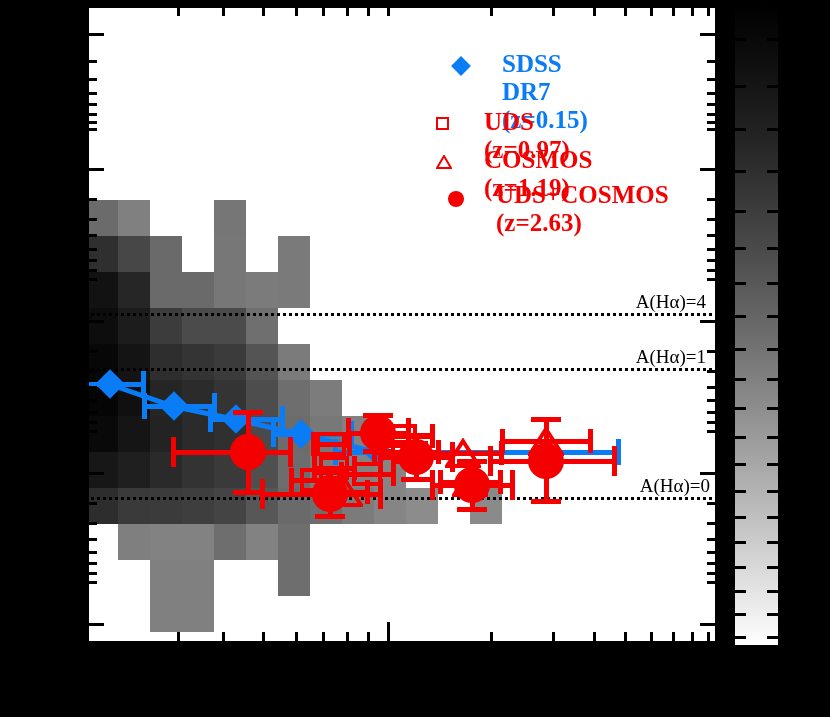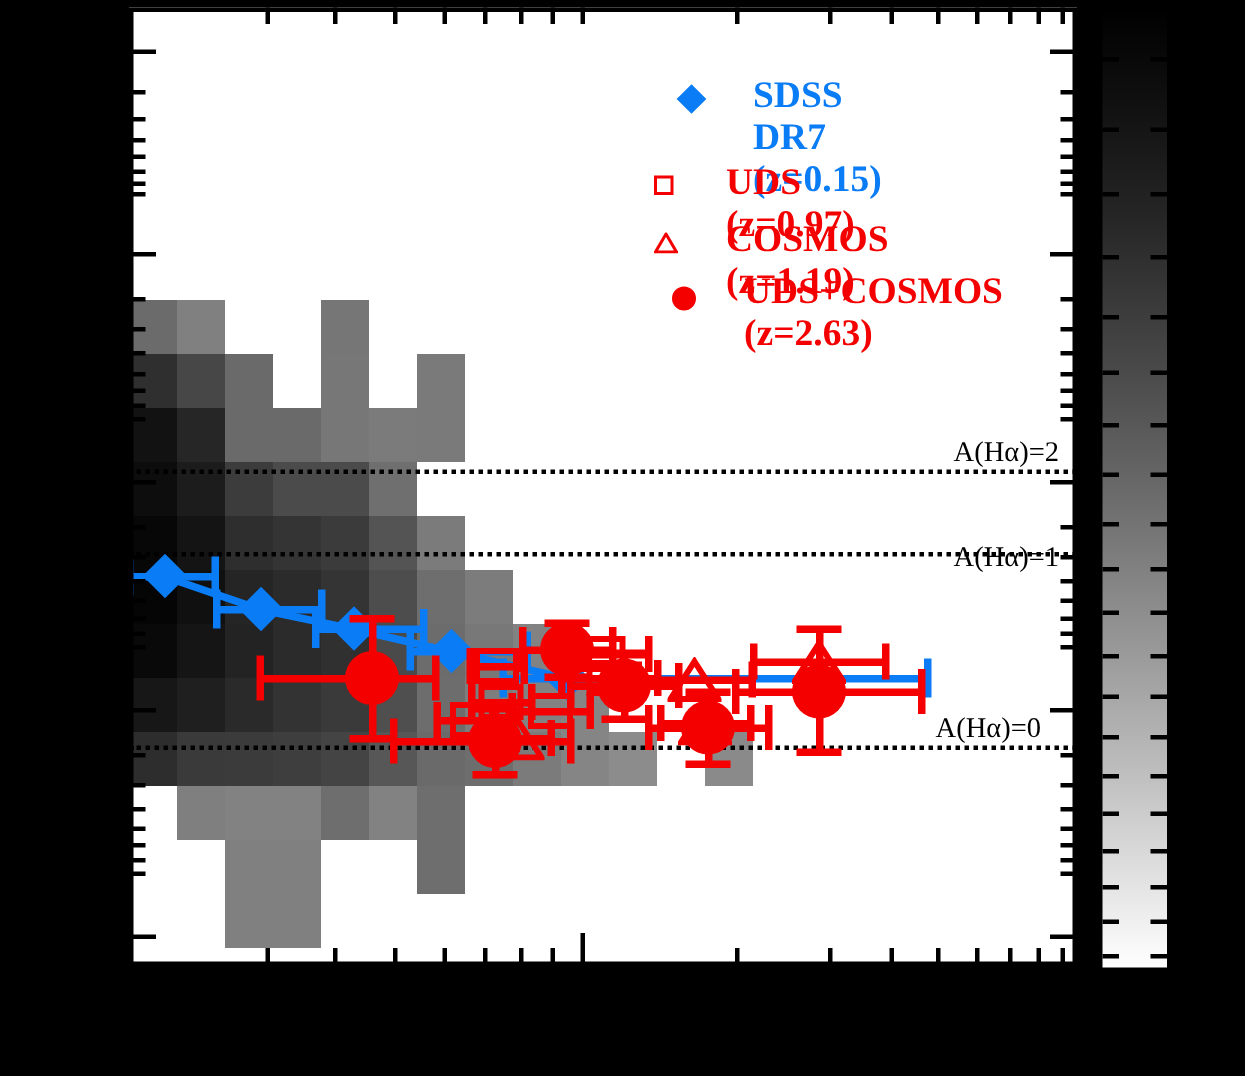--- a/index.html
+++ b/index.html
@@ -262,23 +262,23 @@
         <div class="red-line" style="left: 445px; top: 412px; width: 30px;"></div>
         <div class="red-line" style="left: 445px; top: 494px; width: 30px;"></div>
         <div class="circle" style="left: 162px; top: 447px; width: 36px; height: 36px;"></div>
         <div class="circle" style="left: 244px; top: 489px; width: 36px; height: 36px;"></div>
         <div class="circle" style="left: 292px; top: 428px; width: 36px; height: 36px;"></div>
         <div class="circle" style="left: 330px; top: 452px; width: 36px; height: 36px;"></div>
         <div class="circle" style="left: 386px; top: 480px; width: 36px; height: 36px;"></div>
         <div class="circle" style="left: 460px; top: 456px; width: 36px; height: 36px;"></div>
       </div>
     <div id="annot-layer">
-        <div class="annot" style="right: 12px; top: 286px;">A(Hα)=2</div>
-        <div class="annot" style="right: 12px; top: 341px; margin-top: 15px;">A(Hα)=1</div>
-        <div class="annot" style="right: 24px; top: 470px;">A(Hα)=0</div>
+        <div class="annot" style="right: 12px; top: 286px;">A(Hα)=4</div>
+        <div class="annot" style="right: 12px; top: 341px;">A(Hα)=1</div>
+        <div class="annot" style="right: 8px; top: 470px;">A(Hα)=0</div>
       </div>
     <div id="legend">
         <div class="lsym" style="left: 18px; top: 9px;">
           <div style="width:14px;height:14px;background:#0a7cf5;transform:rotate(45deg);"></div>
         </div>
         <div class="ltxt" style="left: 66px; top: 0px; color: rgb(10, 124, 245); font-size: 25px; font-weight: bold; font-family: &quot;Liberation Serif&quot;, serif;">SDSS DR7 (z=0.15)</div>
         <div class="lsym" style="left: 0px; top: 67px;">
           <div style="width:13px;height:13px;border:2px solid #f40000;box-sizing:border-box;"></div>
         </div>
         <div class="ltxt" style="left: 48px; top: 58px; color: rgb(244, 0, 0); font-size: 25px; font-weight: bold; font-family: &quot;Liberation Serif&quot;, serif;">UDS (z=0.97)</div>

